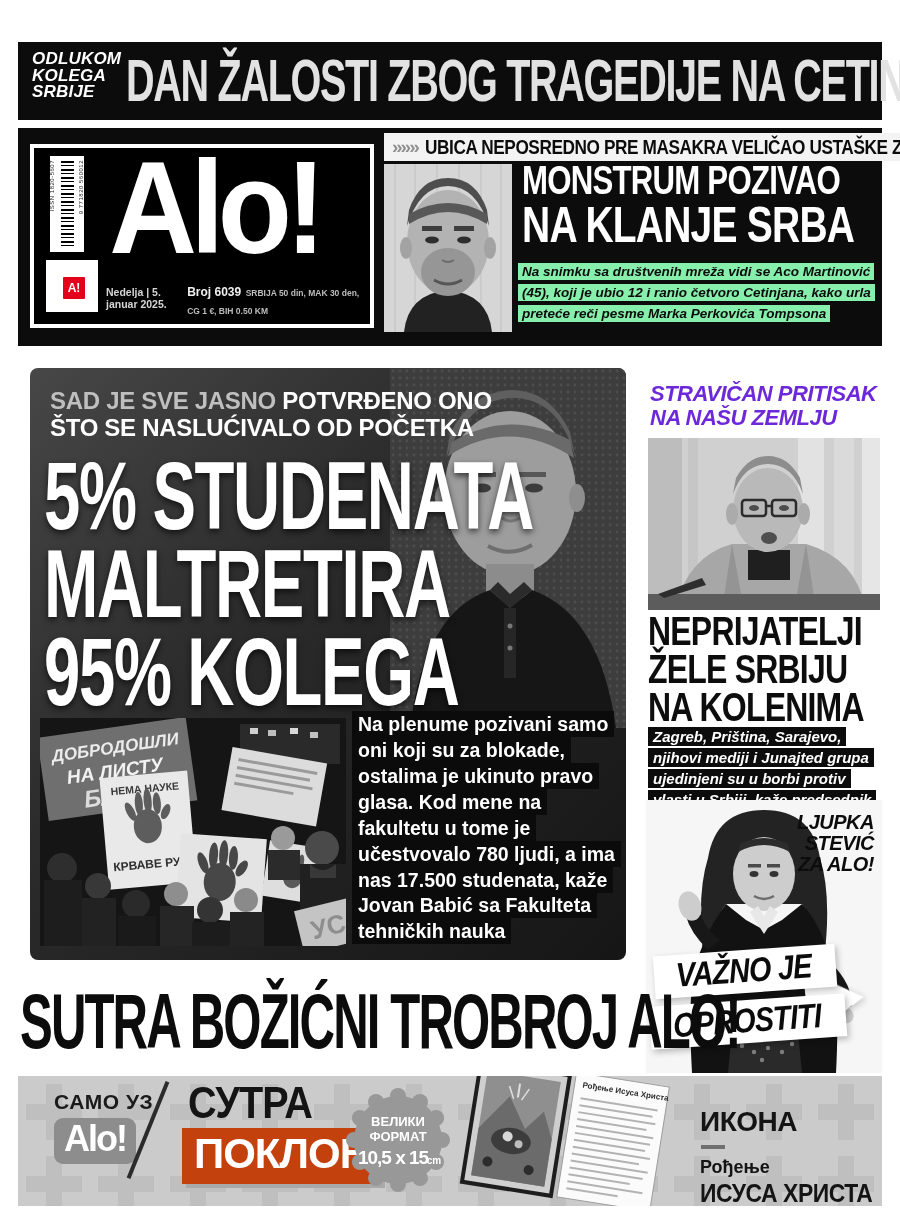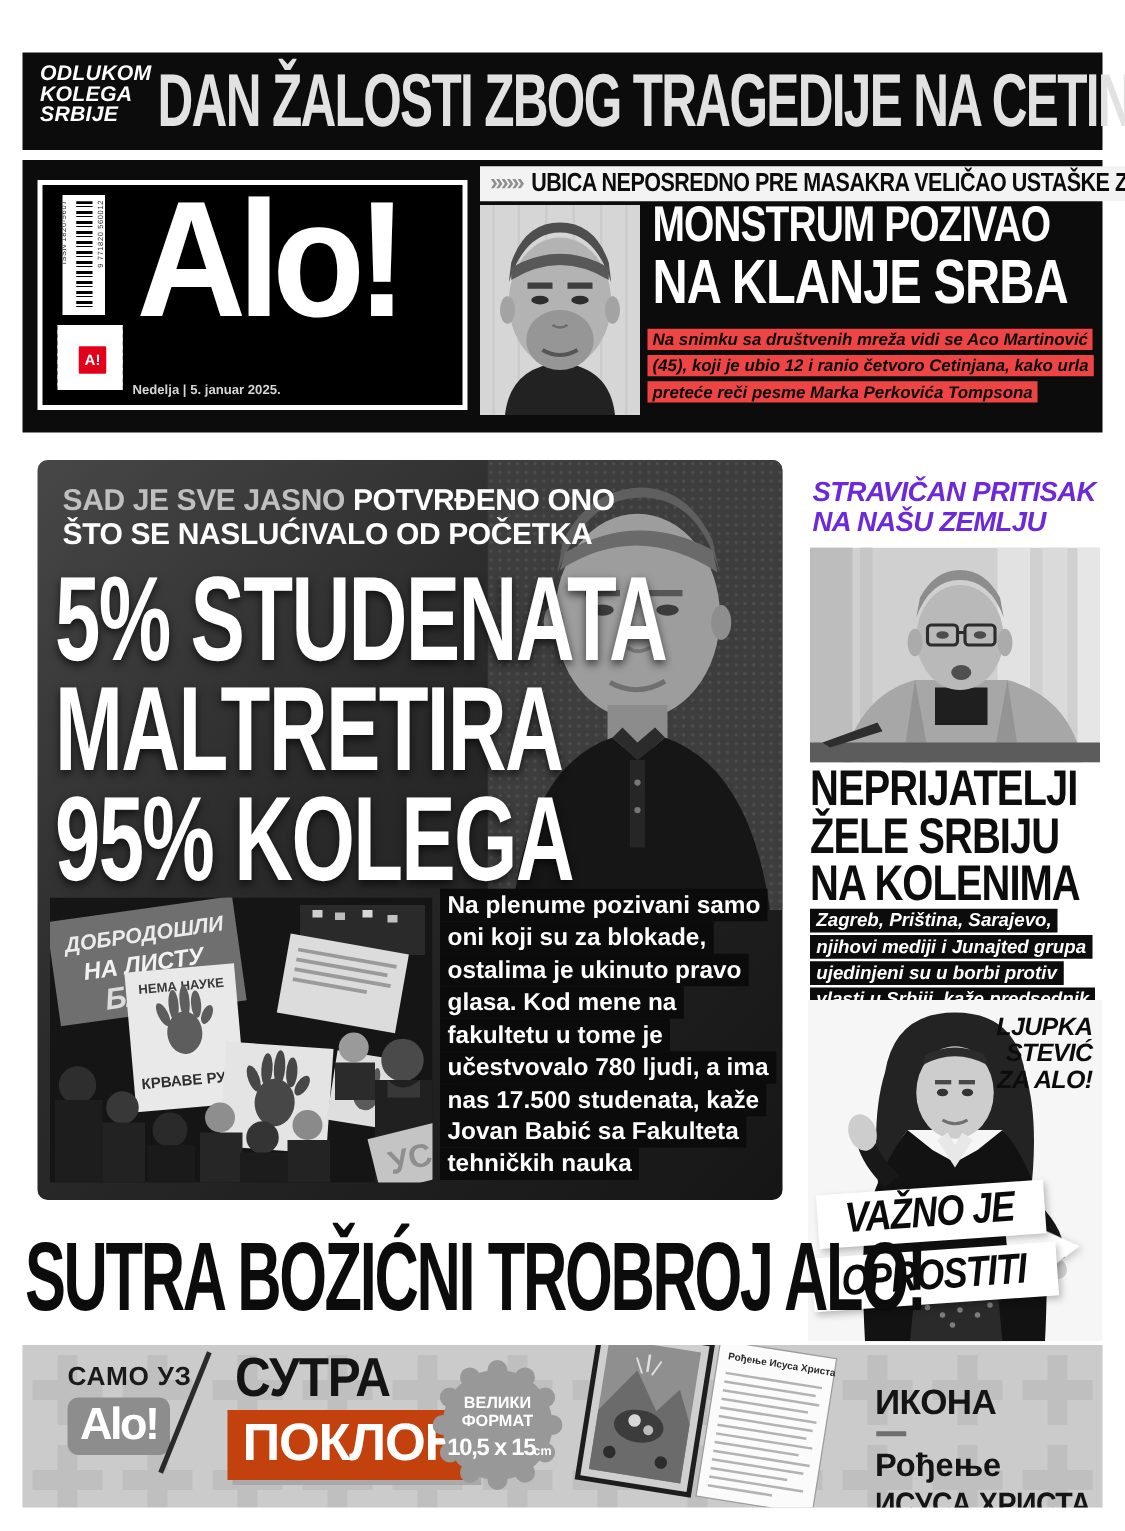--- a/index.html
+++ b/index.html
@@ -46,21 +46,21 @@
   .chev{color:#8f8f8f;font-weight:bold;font-size:19px;margin-right:7px;letter-spacing:-2px;}
   .hstrip-text{font-weight:bold;font-size:21px;letter-spacing:-.5px;transform:scaleX(.82);
                transform-origin:left center;white-space:nowrap;color:#0c0c0c;}
   .mug{left:366px;top:36px;width:128px;height:168px;}
   .mon1{left:504px;top:30px;font-weight:bold;font-size:40px;color:#fff;letter-spacing:-1px;
         transform:scaleX(.78);}
   .mon2{left:504px;top:68px;font-weight:bold;font-size:50px;color:#fff;letter-spacing:-1px;
         transform:scaleX(.78);}
   .hcaption{left:500px;top:134px;width:360px;font-size:13.5px;font-weight:bold;font-style:italic;
             line-height:1.55;color:#0b0b0b;}
-  .hcaption span{background:#ef4444;padding:1px 4px;-webkit-box-decoration-break:clone;
+  .hcaption span{background:#86efac;padding:1px 4px;-webkit-box-decoration-break:clone;
                  box-decoration-break:clone;}
 
   
   .mainblock{left:30px;top:368px;width:596px;height:592px;border-radius:8px;overflow:hidden;
      background:linear-gradient(135deg,#474747 0%,#2b2b2b 40%,#1c1c1c 80%,#161616 100%);}
   .kicker{left:20px;top:20px;font-weight:bold;font-size:24px;line-height:1.12;
           letter-spacing:-.3px;color:#fff;}
   .kicker .hl{color:#bfbfbf;}
   .bigline{position:absolute;left:14px;font-weight:bold;color:#fff;font-size:96px;
            letter-spacing:-2px;line-height:1;text-shadow:0 3px 8px rgba(0,0,0,.65);
@@ -106,21 +106,21 @@
   .slash{left:128px;top:2px;width:4px;height:104px;background:#2b2b2b;transform:rotate(22deg);}
   .sutra{left:170px;top:2px;font-weight:bold;font-size:44px;color:#141414;letter-spacing:-1px;
          transform:scaleX(.9);transform-origin:left center;}
   .poklon{left:164px;top:52px;background:#c2410c;padding:2px 12px 6px 12px;color:#fff;
           font-weight:bold;font-size:42px;letter-spacing:-1px;box-shadow:4px 4px 0 #a9a9a9;}
   .seal{left:328px;top:12px;width:104px;height:104px;}
   .cards{left:436px;top:-4px;width:230px;height:134px;}
   .prod{left:682px;top:10px;color:#141414;margin-top:20px;}
   .prod-title{font-weight:bold;font-size:28px;letter-spacing:-.5px;}
   .prod-dash{width:24px;height:4px;background:#6f6f6f;margin:7px 0 8px 1px;}
-  .prod-sub1{font-weight:bold;font-size:26px;}
+  .prod-sub1{font-weight:bold;font-size:18px;}
   .prod-sub2{font-weight:bold;font-size:26px;letter-spacing:-.5px;transform:scaleX(.88);
              transform-origin:left center;white-space:nowrap;}
 </style>
 </head>
 <body>
 
 <div class="page">
 
   <div class="abs banner">
     <div class="abs banner-kicker">
@@ -138,20 +138,24 @@
         <div class="issn">ISSN 1820-5607</div>
         <div class="barcode-lines"></div>
         <div class="bcnum">9 771820 560012</div>
       </div>
       <div class="abs qr">
         <div class="qr-a">A!</div>
       </div>
       <div class="abs logo">Alo!</div>
       <div class="abs logobox-foot">
         <span class="dateline">Nedelja | 5. januar 2025.</span>
+        <span>
+          <span class="issue">Broj 6039</span>
+          <span class="price">SRBIJA 50 din, MAK 30 den, CG 1 €, BIH 0.50 KM</span>
+        </span>
       </div>
     </div>
 
     <div class="abs hstrip">
       <span class="chev">»»»</span>
       <span class="hstrip-text">UBICA NEPOSREDNO PRE MASAKRA VELIČAO USTAŠKE ZLOČINE</span>
     </div>
 
     <svg class="abs mug" viewBox="0 0 128 168">
       <rect width="128" height="168" fill="#d6d6d6"></rect>

